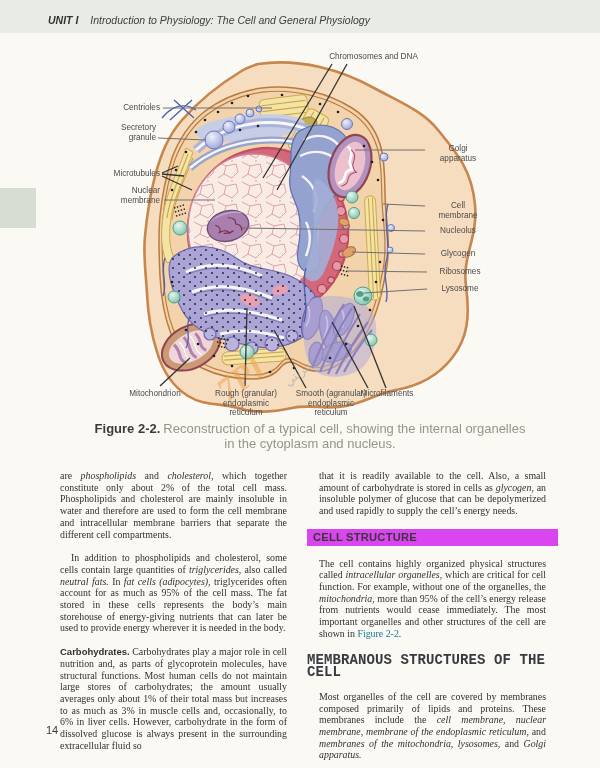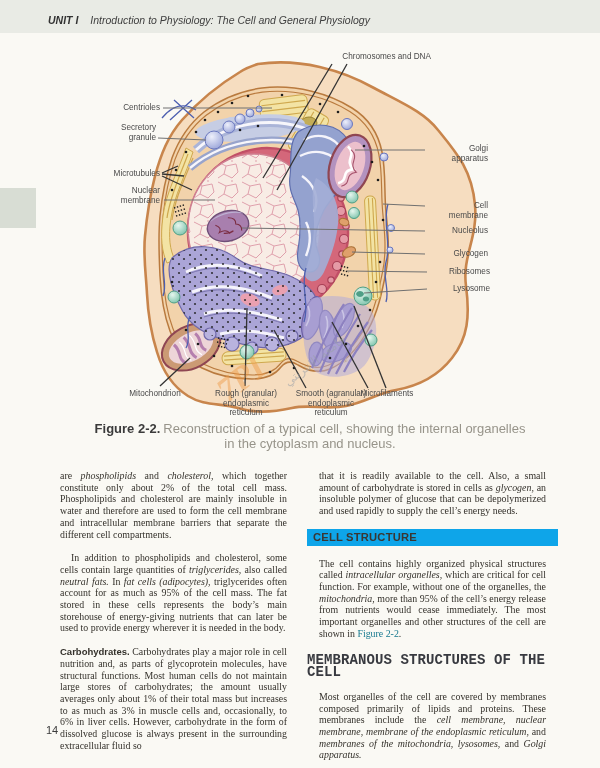--- a/index.html
+++ b/index.html
@@ -9,36 +9,36 @@
   
   .header{position:absolute;left:0;top:0;width:600px;height:33px;background:#e9ebe5;}
   .header-inner{position:absolute;left:48px;top:14px;font-size:10.5px;color:#3e3e3e;font-style:italic;white-space:nowrap;}
   .unit-label{font-weight:bold;margin-right:12px;color:#333;}
 
   .side-tab{position:absolute;left:0;top:188px;width:36px;height:40px;background:#d8ddd4;}
 
   
   .fig-label{position:absolute;font-size:8.2px;line-height:1.18;color:#4a4a4a;}
   .fig-label span{display:block;}
-  .al-r{text-align:right;} .al-l{text-align:right;} .al-c{text-align:center;}
+  .al-r{text-align:right;} .al-l{text-align:center;} .al-c{text-align:center;}
 
   .fig-caption{position:absolute;left:90px;top:421px;width:440px;text-align:center;font-size:13px;color:#97948a;}
   .fig-caption .cap-label{font-weight:bold;color:#3b3b3b;margin-right:3px;}
 
   
   .col{position:absolute;top:458px;width:251px;font-family:"Liberation Serif",serif;
        font-size:9.9px;line-height:11.7px;text-align:justify;color:#34312b;}
   .col-left{left:48px;} .col-right{left:307px;}
   .col p{margin:12px;}
   .indent{text-indent:11px;}
   .para-gap{margin-top:9px !important;}
   .seg-i{font-style:italic;}
   .seg-b{font-family:"Liberation Sans",sans-serif;font-weight:bold;font-size:9.5px;}
   .seg-link{color:#16798f;}
-  .sec-head1{display:block;background:#0ea5e9;color:#3a3632;font-family:"Liberation Sans",sans-serif;
+  .sec-head1{display:block;background:#d946ef;color:#3a3632;font-family:"Liberation Sans",sans-serif;
        font-weight:bold;font-size:11.2px;letter-spacing:.2px;padding:3px 6px 2px 6px;margin:12px 0 8px 0;text-align:left;}
   .sec-head2{display:block;color:#383a40;font-family:Liberation Mono, monospace;font-weight:bold;
        font-size:14px;letter-spacing:.1px;margin:16px 0 7px 0;text-align:left;}
   .page-num{position:absolute;left:46px;top:724px;font-size:11px;color:#3c3c3c;}
 
   svg text.wm1{font-family:"Liberation Serif",serif;font-weight:bold;font-style:italic;}
   svg text.wm2{font-family:"DejaVu Sans",sans-serif;}
 </style>
 </head>
 <body>

